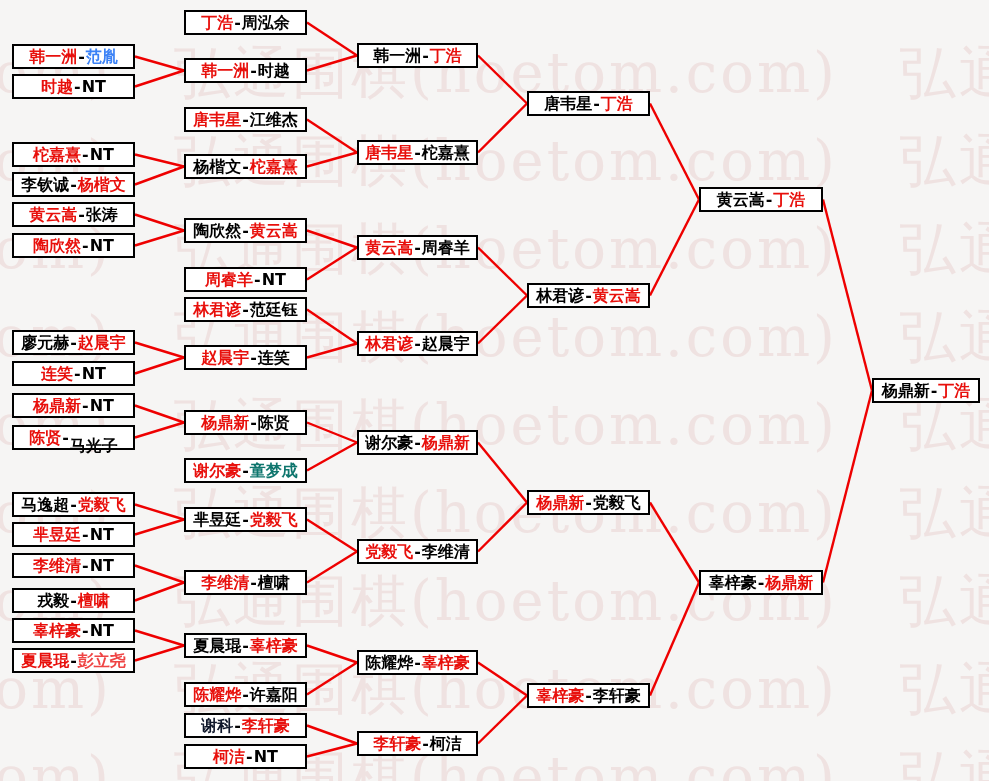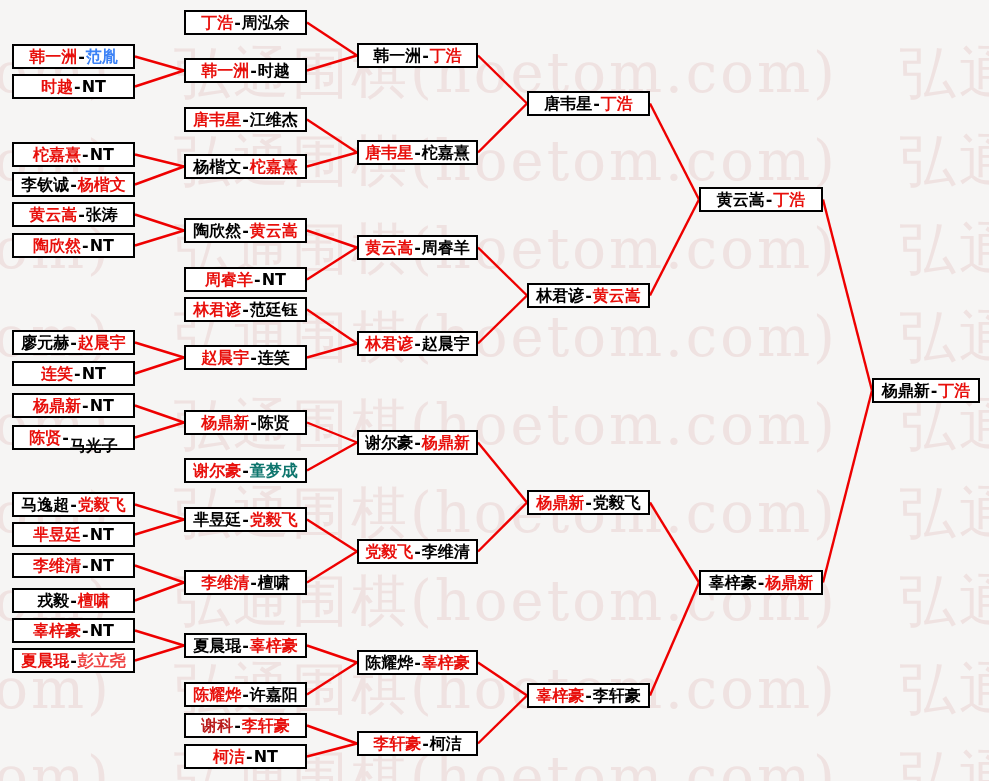--- a/index.html
+++ b/index.html
@@ -234,21 +234,21 @@
       <span class="lose" style="color: rgb(0, 0, 0);">夏晨琨</span>
       <span class="hyph" style="color: rgb(0, 0, 0);">-</span>
       <span class="win" style="color: rgb(232, 16, 12);">辜梓豪</span>
     </div>
     <div class="match-box" style="left: 184px; top: 682px; width: 123px; height: 25px; background: rgb(255, 255, 255); border-color: rgb(0, 0, 0);">
       <span class="win" style="color: rgb(232, 16, 12);">陈耀烨</span>
       <span class="hyph" style="color: rgb(0, 0, 0);">-</span>
       <span class="lose" style="color: rgb(0, 0, 0);">许嘉阳</span>
     </div>
     <div class="match-box" style="left: 184px; top: 713px; width: 123px; height: 25px; background: rgb(255, 255, 255); border-color: rgb(0, 0, 0);">
-      <span class="lose" style="color: #b91c1c;">谢科</span>
+      <span class="lose" style="color: #0f172a;">谢科</span>
       <span class="hyph" style="color: rgb(0, 0, 0);">-</span>
       <span class="win" style="color: rgb(232, 16, 12);">李轩豪</span>
     </div>
     <div class="match-box" style="left: 184px; top: 744px; width: 123px; height: 25px; background: rgb(255, 255, 255); border-color: rgb(0, 0, 0);">
       <span class="win" style="color: rgb(232, 16, 12);">柯洁</span>
       <span class="hyph" style="color: rgb(0, 0, 0);">-</span>
       <span class="lose" style="color: rgb(0, 0, 0);">NT</span>
     </div>
     <div class="match-box" style="left: 357px; top: 43px; width: 121px; height: 25px; background: rgb(255, 255, 255); border-color: rgb(0, 0, 0);">
       <span class="lose" style="color: rgb(0, 0, 0);">韩一洲</span>

